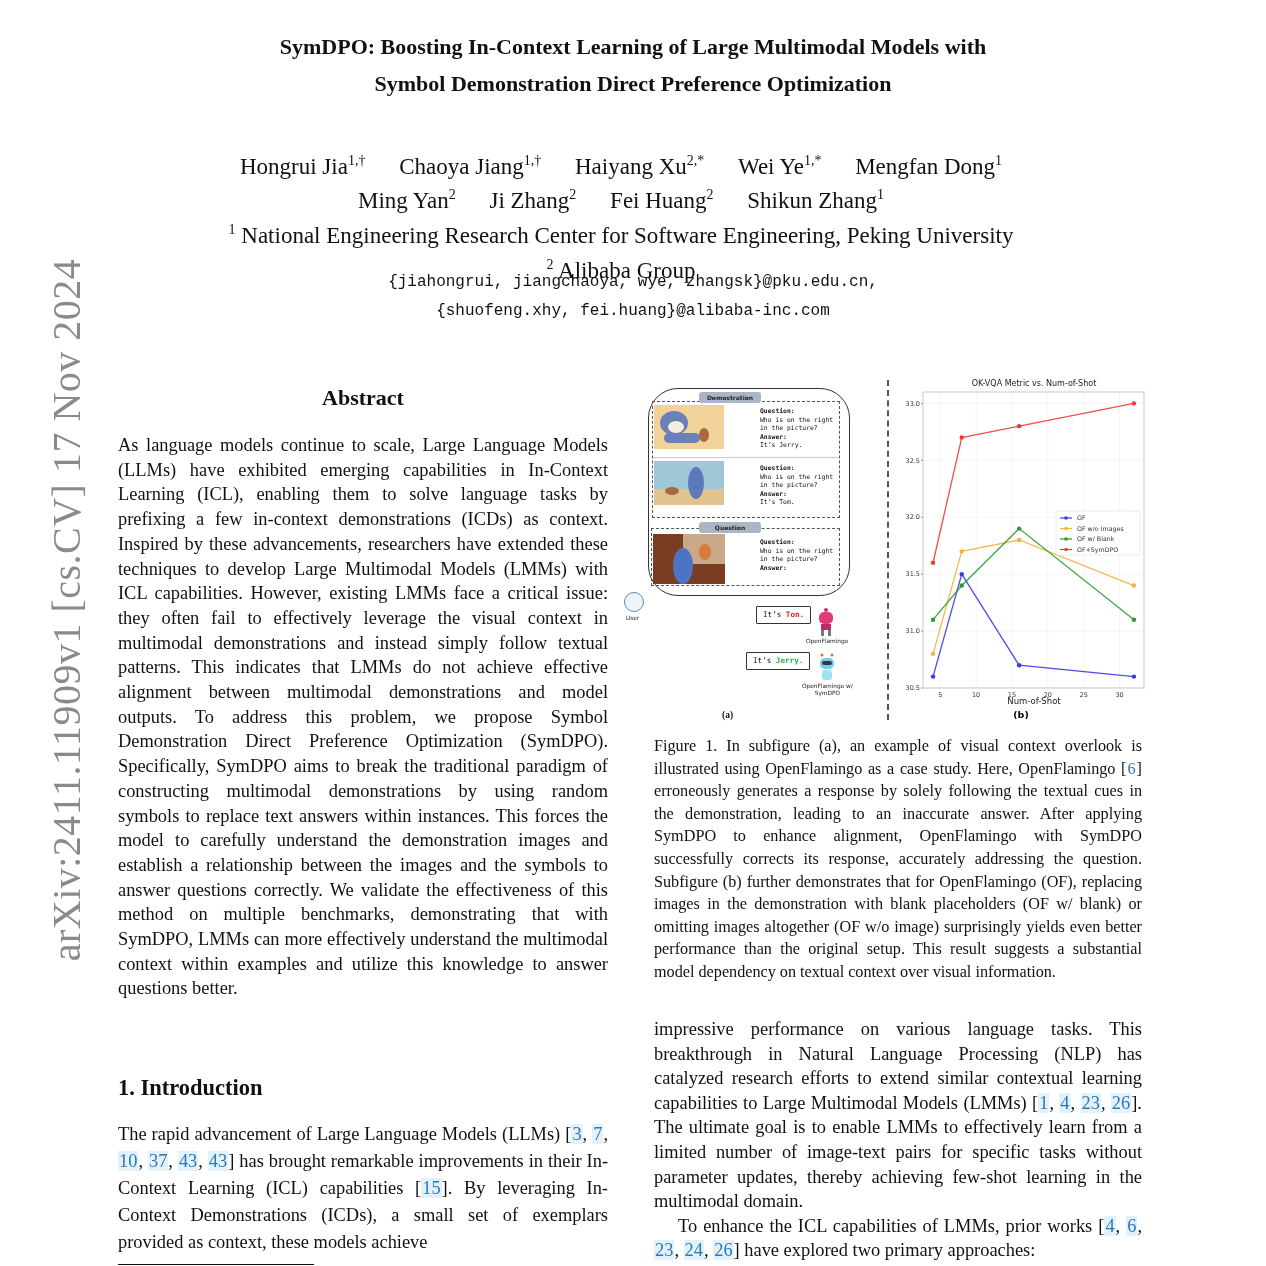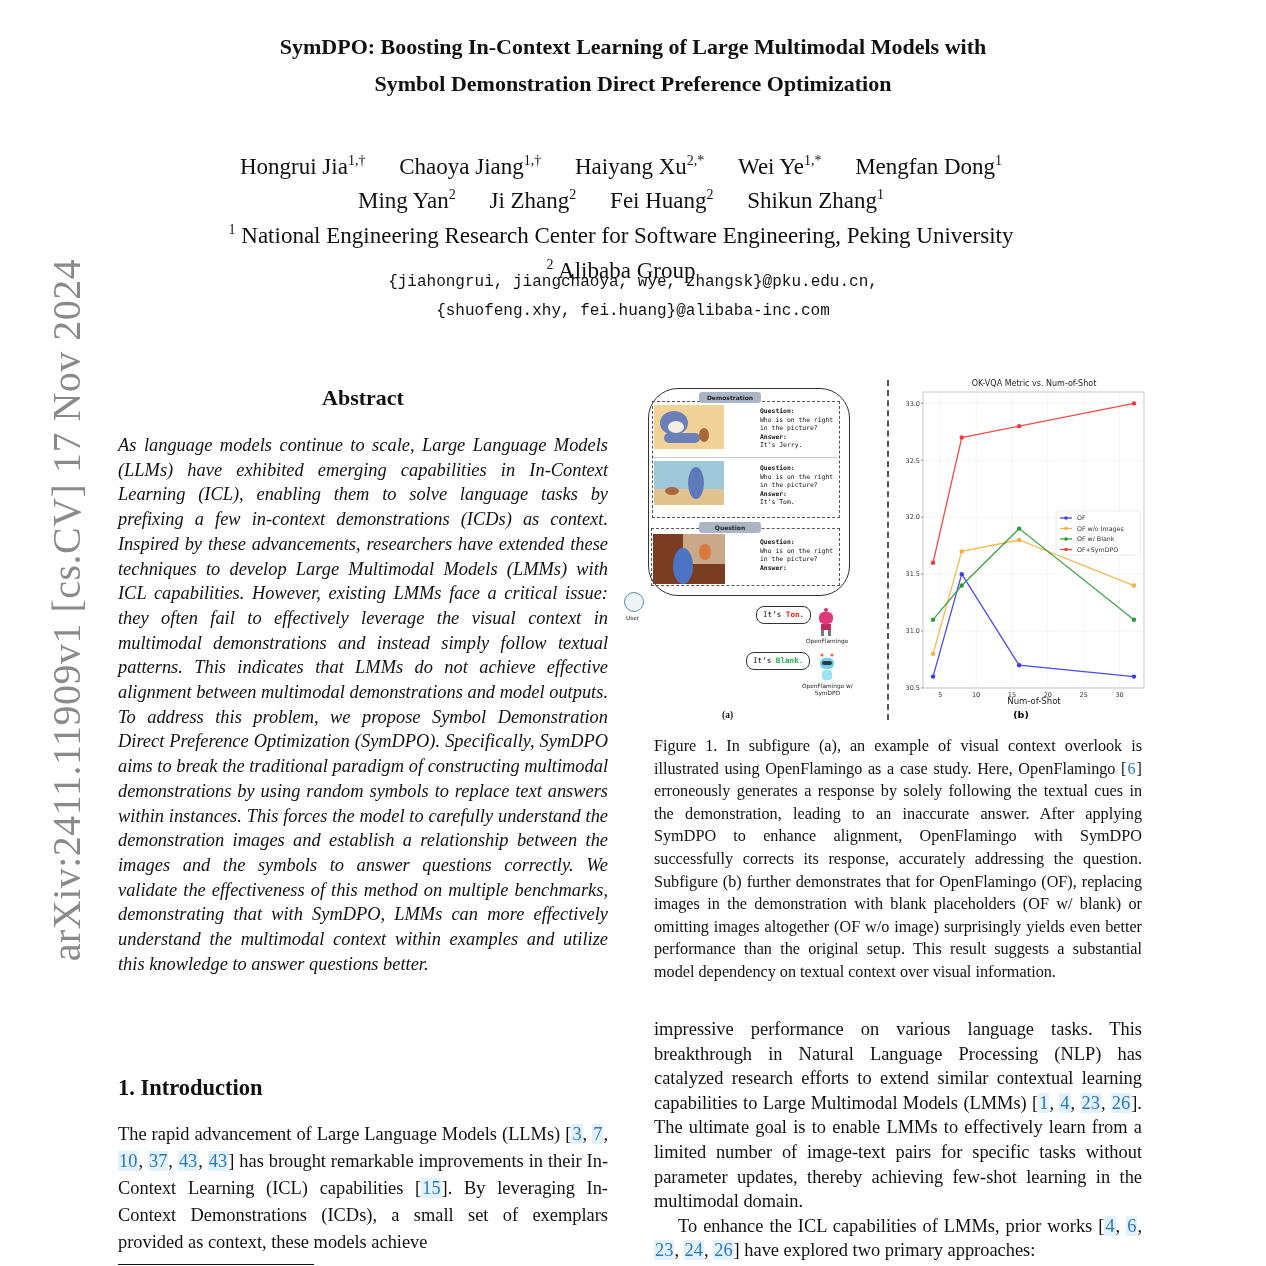--- a/index.html
+++ b/index.html
@@ -6,21 +6,21 @@
   body { width: 1266px; height: 1266px; position: relative; overflow: hidden; font-family: "Liberation Serif", "DejaVu Serif", serif; color: #111; }
   .abs { position: absolute; }
   .arxiv { left: 36px; top: 245px; width: 60px; height: 730px; }
   .arxiv span { position: absolute; left: 50%; top: 50%; transform: translate(-50%,-50%) rotate(-90deg); white-space: nowrap; font-size: 40px; color: #8a8a8a; letter-spacing: 0.5px; }
   .title { left: 100px; top: 28px; width: 1066px; text-align: center; font-weight: bold; font-size: 22px; line-height: 37px; }
   .authors { left: 88px; top: 146px; width: 1066px; text-align: center; font-size: 23px; line-height: 29px; }
   .authors .a { margin: 0 14px; white-space: nowrap; }
   .authors sup { font-size: 14px; }
   .emails { left: 100px; top: 268px; width: 1066px; text-align: center; font-family: "Liberation Mono", "DejaVu Sans Mono", monospace; font-size: 16px; line-height: 29px; }
   .abs-head { left: 118px; top: 385px; width: 490px; text-align: center; font-weight: bold; font-size: 22px; }
-  .abstract { left: 118px; top: 433px; width: 490px; font-style: italic; font-size: 18.4px; line-height: 24.7px; text-align: justify; hyphens: manual; }
+  .abstract { left: 118px; top: 433px; width: 490px; font-size: 18.4px; line-height: 24.7px; text-align: justify; hyphens: manual; }
   .intro-head { left: 118px; top: 1075px; font-weight: bold; font-size: 22.5px; }
   .intro { left: 118px; top: 1121px; width: 490px; font-size: 18.4px; line-height: 27px; text-align: justify; }
   .cite { color: #2a7ab8; background: #e3f1fb; padding: 0 1px; }
   .footrule { left: 118px; top: 1264px; width: 196px; height: 1px; background: #111; }
   .caption { left: 654px; top: 735px; width: 488px; font-size: 16.2px; line-height: 22.6px; text-align: justify; }
   .rightbody { left: 654px; top: 1017px; width: 488px; font-size: 18.4px; line-height: 24.6px; text-align: justify; }
   .rightbody p { margin: 0; }
   .rightbody p.indent { text-indent: 24px; }
 
   
@@ -28,21 +28,21 @@
   .bubble-big { position: absolute; left: 32px; top: 8px; width: 200px; height: 206px; border: 1.3px solid #333; border-radius: 30px; }
   .tag { position: absolute; height: 11px; background: #aab6c6; border-radius: 3px; font-size: 6px; font-weight: bold; text-align: center; line-height: 11px; color: #222; }
   .demo-box { position: absolute; left: 36px; top: 21px; width: 186px; height: 115px; border: 1px dashed #555; }
   .q-box { position: absolute; left: 35px; top: 148px; width: 187px; height: 56px; border: 1px dashed #555; }
   .pic { position: absolute; width: 70px; height: 44px; }
   .qtext { position: absolute; font-family: "DejaVu Sans Mono", monospace; font-size: 6.4px; line-height: 8.6px; color: #111; white-space: pre; }
   .qtext b { font-weight: bold; }
   .sep { position: absolute; left: 37px; top: 77px; width: 185px; height: 1px; background: #c0cfe0; }
   .user-icon { position: absolute; left: 8px; top: 212px; width: 18px; height: 18px; border-radius: 50%; border: 1.5px solid #5b8db0; background: #eef4f8; }
   .small-label { position: absolute; font-size: 5.8px; color: #222; text-align: center; white-space: nowrap; }
-  .resp { position: absolute; height: 16px; border: 1.2px solid #333; border-radius: 8px; background: #fff; font-family: "DejaVu Sans Mono", monospace; font-size: 7.6px; line-height: 16px; padding: 0 6px; white-space: nowrap; }
+  .resp { position: absolute; height: 16px; border: 1.2px solid #333; border-radius: 1px; background: #fff; font-family: "DejaVu Sans Mono", monospace; font-size: 7.6px; line-height: 16px; padding: 0 6px; white-space: nowrap; }
   .robot1 { position: absolute; left: 200px; top: 226px; width: 20px; height: 30px; }
   .robot2 { position: absolute; left: 202px; top: 273px; width: 18px; height: 30px; }
   .sublabel { position: absolute; font-weight: bold; font-size: 9.5px; font-family: "Liberation Serif", serif; }
   .divider { left: 887px; top: 380px; width: 0; height: 340px; border-left: 2px dashed #555; }
 
   
   .chart { left: 890px; top: 378px; width: 256px; height: 345px; }
   .chart text { font-family: "DejaVu Sans", sans-serif; }
 </style>
 </head>
@@ -136,21 +136,21 @@
 
   <div class="resp" style="left:140px;top:226px;"><span>It’s </span><b style="color:#e8201c">Ton.</b></div>
   <svg class="robot1" viewBox="0 0 20 30">
     <circle cx="10" cy="4" r="2" fill="#d12f6b"></circle>
     <rect x="3" y="6" width="14" height="12" rx="5" fill="#e03a7a"></rect>
     <rect x="5" y="18" width="10" height="6" fill="#c02a63"></rect>
     <rect x="5" y="24" width="3" height="6" fill="#777"></rect>
     <rect x="12" y="24" width="3" height="6" fill="#777"></rect>
   </svg>
   <div class="small-label" style="left:190px;top:258px;">OpenFlamingo</div>
-  <div class="resp" style="left:130px;top:272px;"><span>It’s </span><b style="color:#22b04a">Blank.</b></div>
+  <div class="resp" style="left:130px;top:272px;"><span>It’s </span><b style="color:#22b04a">Jerry.</b></div>
   <svg class="robot2" viewBox="0 0 18 30">
     <circle cx="4" cy="2" r="1.5" fill="#e86a2a"></circle>
     <circle cx="14" cy="2" r="1.5" fill="#e86a2a"></circle>
     <rect x="2" y="5" width="14" height="11" rx="5" fill="#6fd0e8"></rect>
     <rect x="4" y="8" width="10" height="4" rx="2" fill="#2a3a4a"></rect>
     <rect x="4" y="17" width="10" height="10" rx="3" fill="#9fe2f0"></rect>
   </svg>
   <div class="small-label" style="left:186px;top:303px;white-space:pre;line-height:7px;">OpenFlamingo w/
 SymDPO</div>
   <div class="sublabel" style="left:106px;top:330px;">(a)</div>

